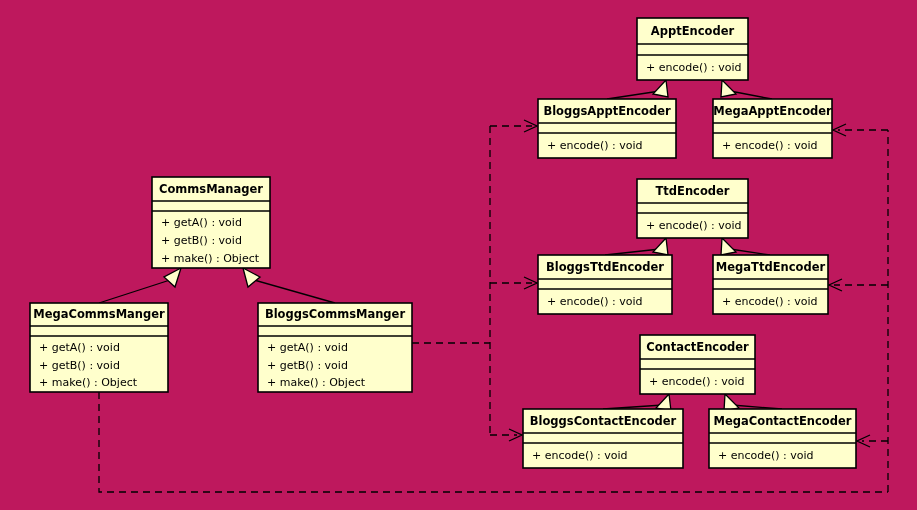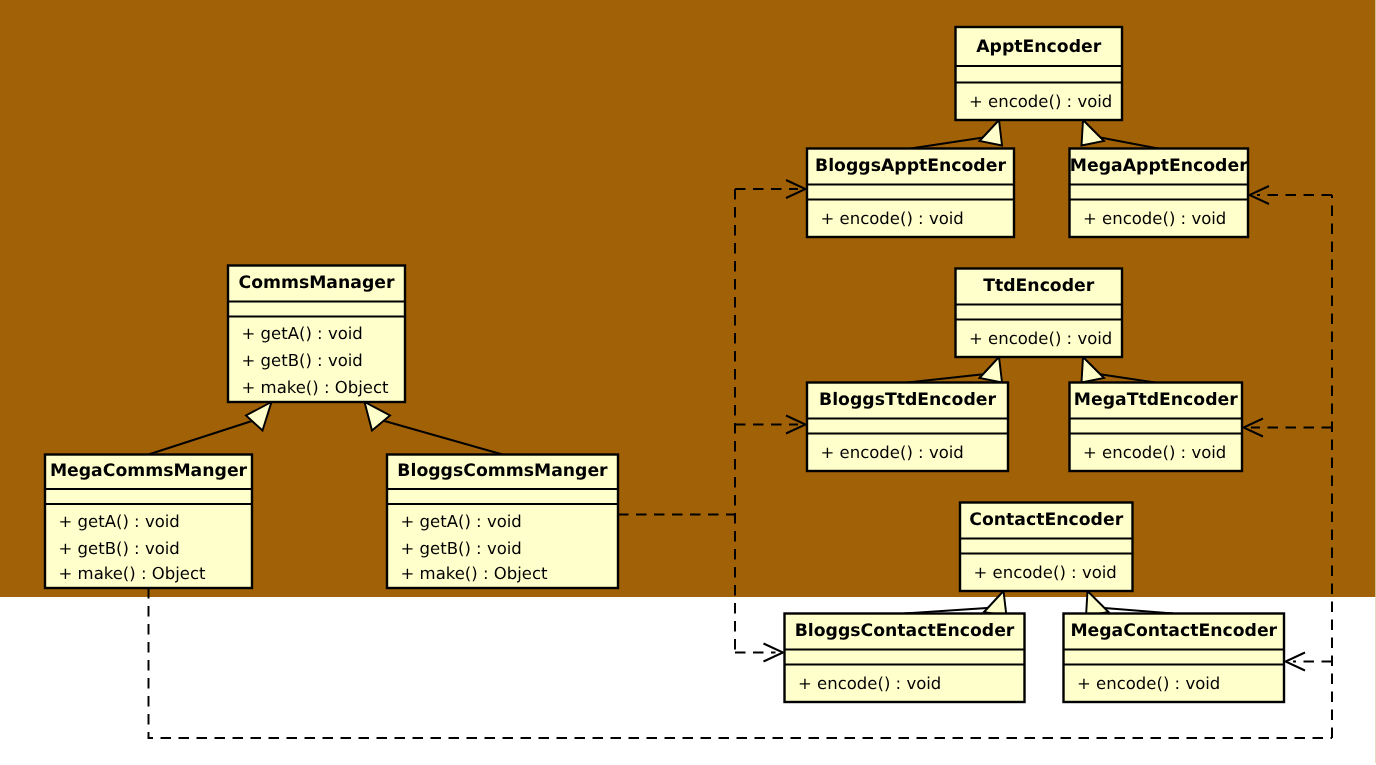--- a/index.html
+++ b/index.html
@@ -10,22 +10,22 @@
   }
   body {
     width: 917px;
     height: 510px;
     overflow: hidden;
     font-family: "DejaVu Sans", sans-serif;
   }
   #diagram-root {
     position: relative;
     width: 917px;
-    height: 398px;
-    background: #a16207;
+    height: 510px;
+    background: #be185d;
   }
   svg#uml-canvas {
     display: block;
     width: 917px;
     height: 510px;
   }
   .cls-box rect.cls-frame {
     fill: #ffffcc;
     stroke: #000000;
     stroke-width: 1.6;

